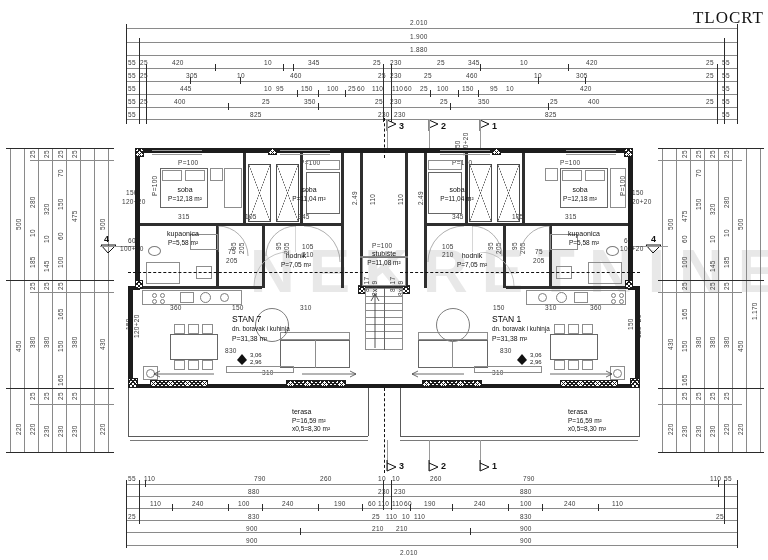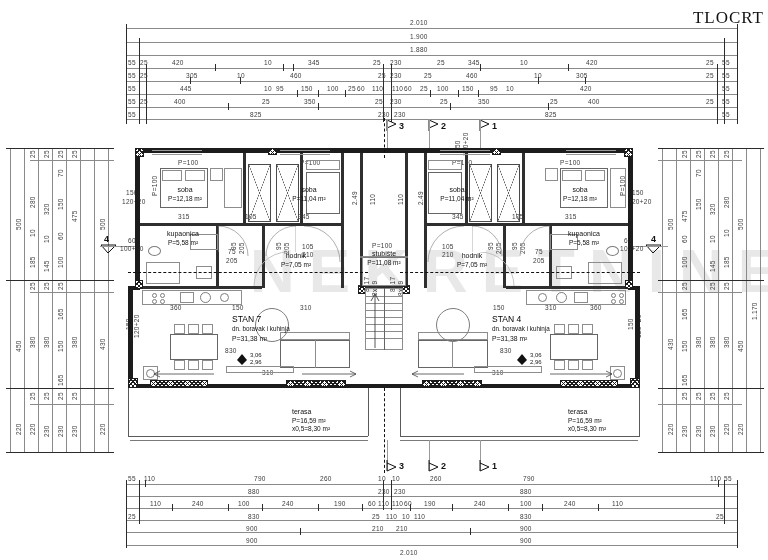--- a/index.html
+++ b/index.html
@@ -677,21 +677,21 @@
     <div class="rl-area">P=16,59 m²</div>
     <div class="rl-area">x0,5=8,30 m²</div>
   </div>
 
   <div class="stan" style="left:232px;top:314px;">
     <div class="stan-t">STAN 7</div>
     <div class="stan-s">dn. boravak i kuhinja</div>
     <div class="stan-a">P=31,38 m²</div>
   </div>
   <div class="stan" style="left:492px;top:314px;">
-    <div class="stan-t">STAN 4</div>
+    <div class="stan-t">STAN 1</div>
     <div class="stan-s">dn. boravak i kuhinja</div>
     <div class="stan-a">P=31,38 m²</div>
   </div>
 
   <div style="position:absolute;left:236px;top:352px;">
     <svg width="12" height="12">
       <path d="M6,0 L11,6 L6,11 L1,6 Z" fill="#111"></path>
     </svg>
   </div>
   <div class="northsym" style="left:250px;top:352px;">

